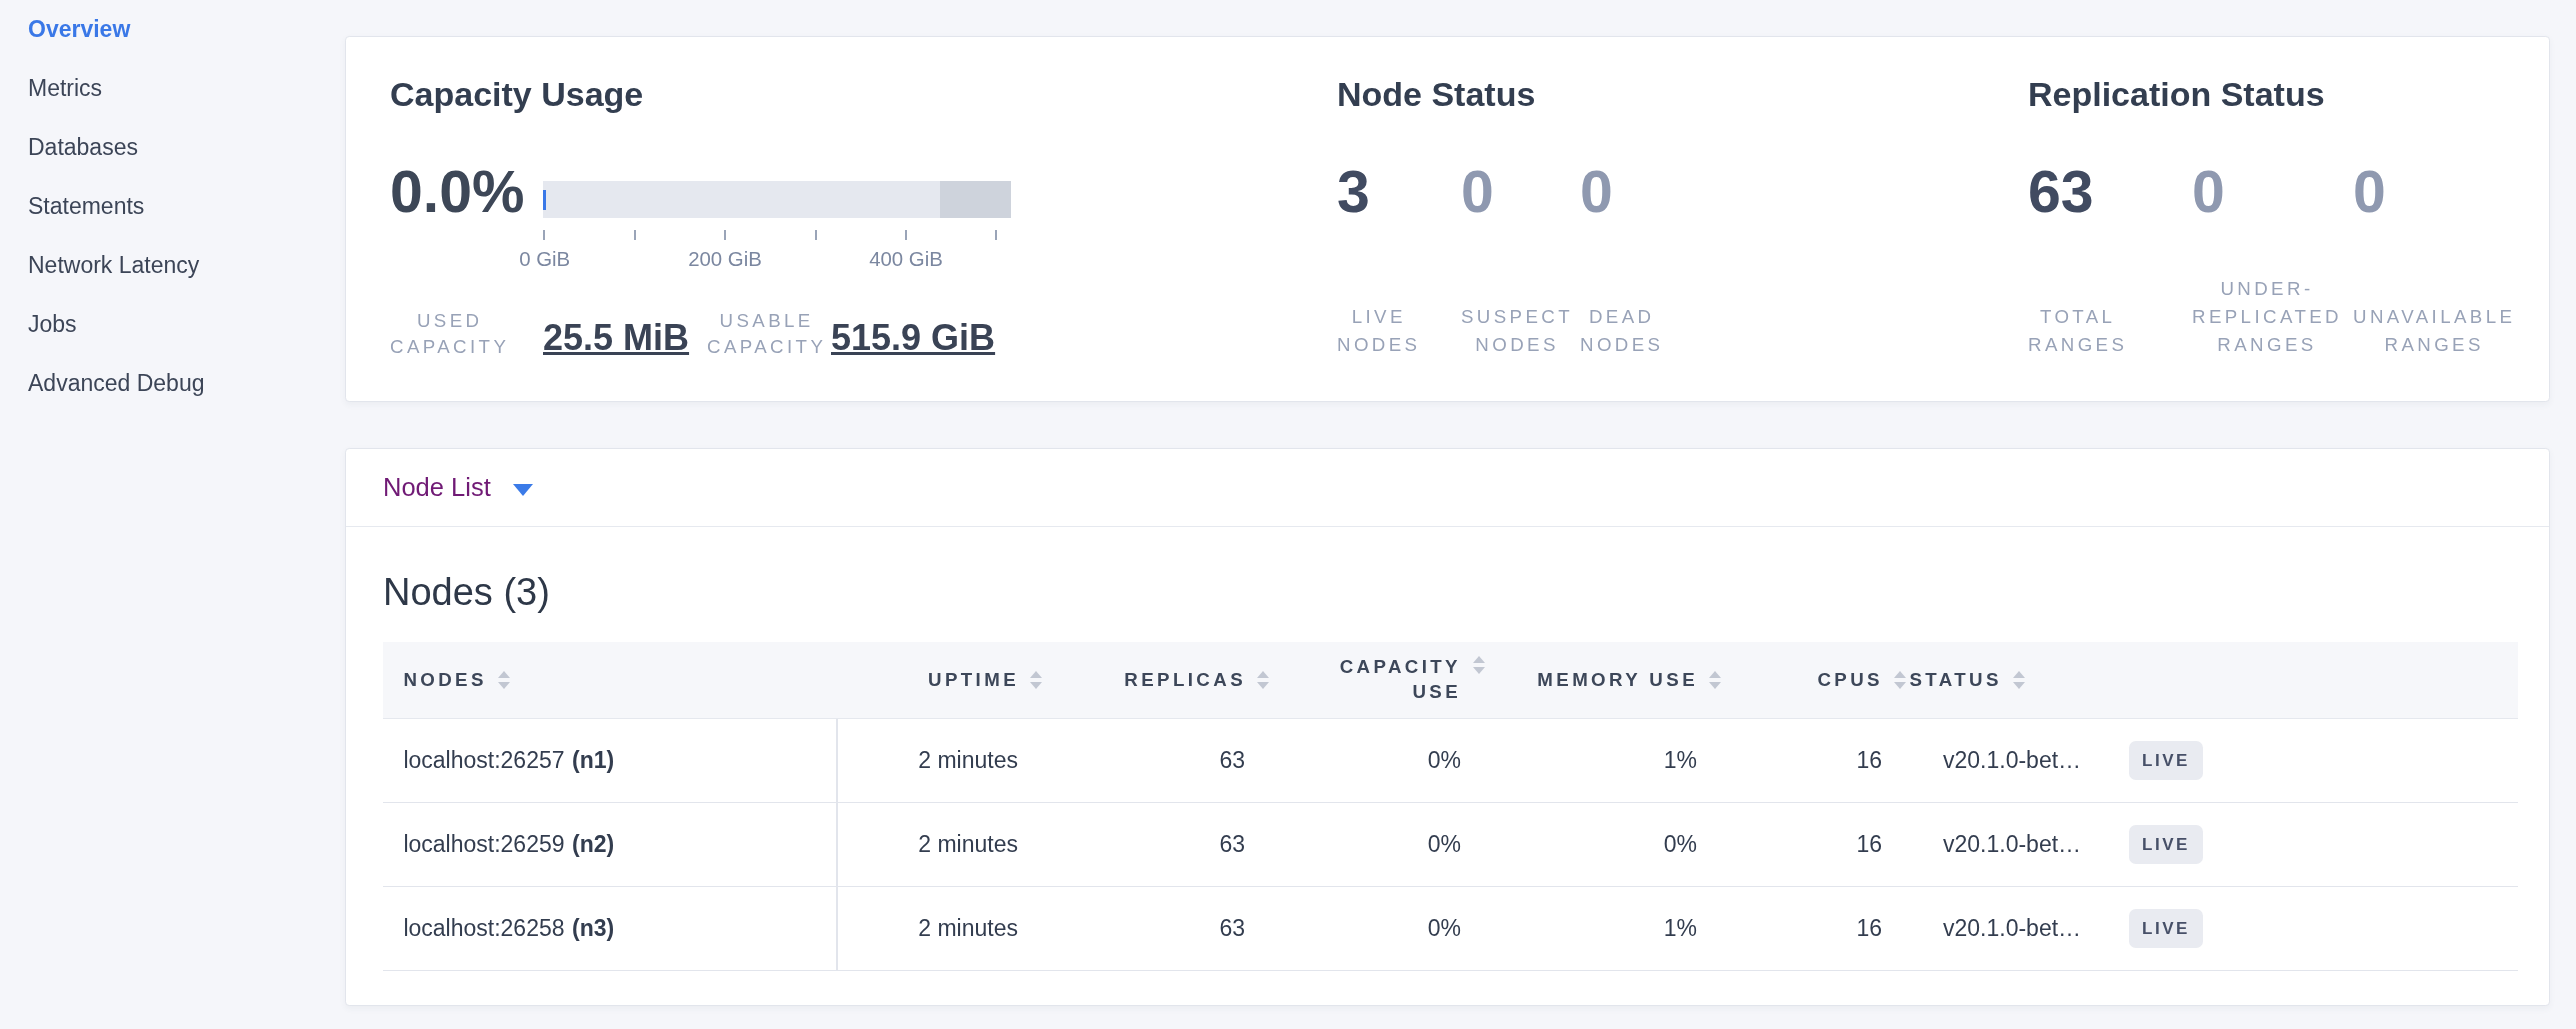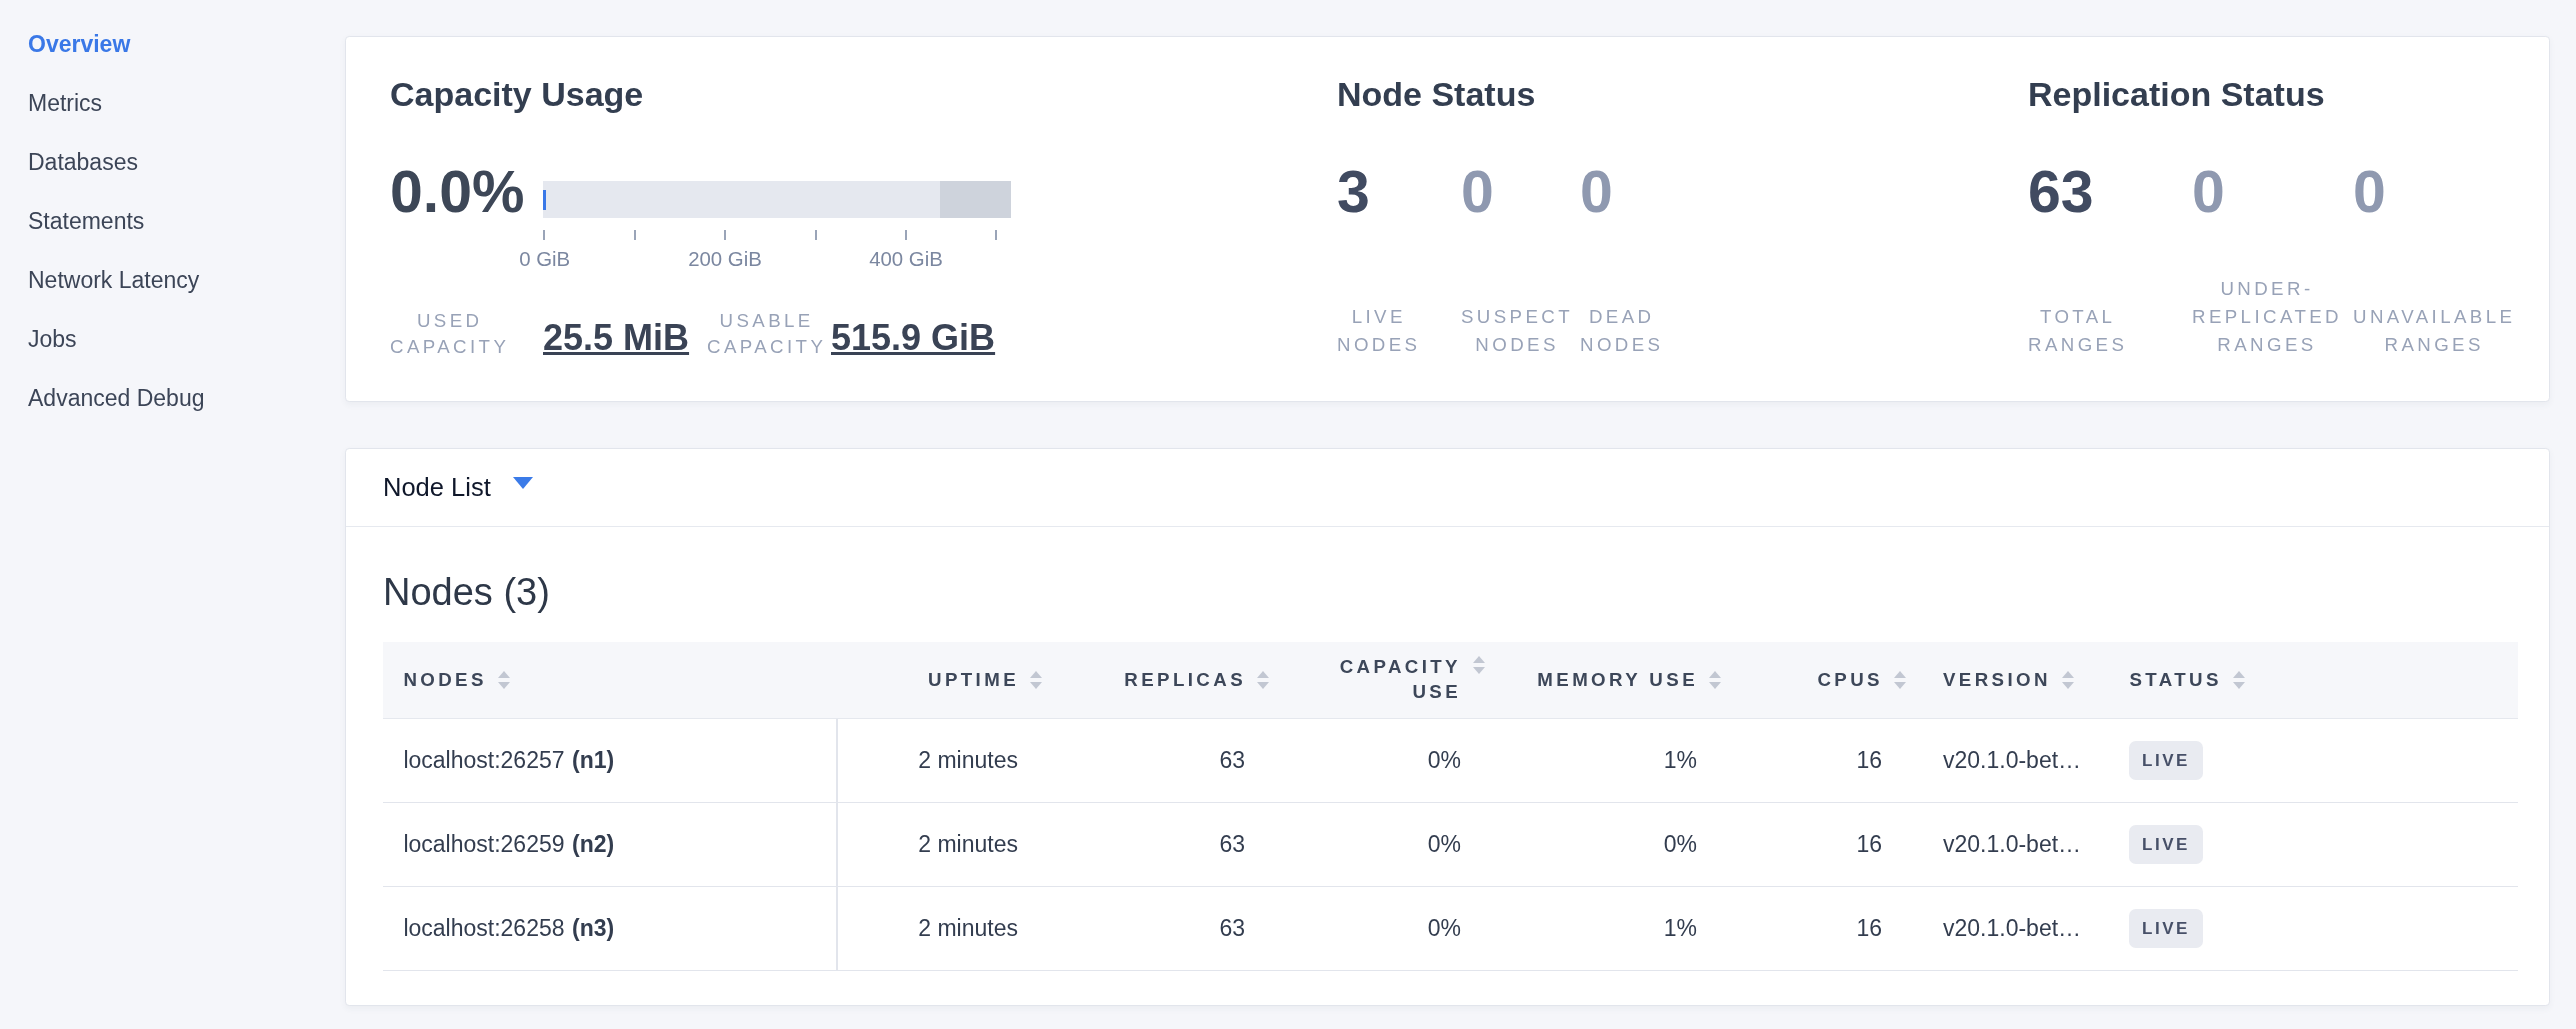--- a/index.html
+++ b/index.html
@@ -1,20 +1,20 @@
 <!DOCTYPE html>
 <html style="font-size:13.6px"><head>
 <meta charset="utf-8">
 <style>
   * { margin:0; padding:0; box-sizing:border-box; }
   html,body { width:2576px; height:1030px; background:#f5f6fa;
     font-family:"Liberation Sans", sans-serif; color:#333d4f; overflow:hidden; }
 
   
-  .sidebar { position:absolute; left:0; top:0; width:362px; height:100%; padding-top:15px; }
+  .sidebar { position:absolute; left:0; top:0; width:362px; height:100%; padding-top:0; }
   .nav-item { height:59px; display:flex; align-items:center; padding-left:28px;
     font-size:23px; color:#3c4557; cursor:pointer; }
   .nav-item.active { color:#3a78e7; font-weight:700; }
 
   
   .card { position:absolute; background:#fff; border:1.7px solid #e2e5ec; border-radius:4.2px;
     box-shadow:0 2.5px 6px rgba(64,78,104,.05); }
   #summary-card  { left:345px; top:36px;  width:2205px; height:366px;text-align:center; }
   #nodelist-card { left:345px; top:448px; width:2205px; height:558px; }
 
@@ -50,21 +50,21 @@
   #panel-repl  .m0{left:0} #panel-repl  .m1{left:164px} #panel-repl  .m2{left:325px}
   .num { position:absolute; top:120px; font-size:59px; line-height:70px; font-weight:600; color:#414b61; }
   .num.dim { color:#8f99b0; }
   .metric-lines { position:absolute; bottom:42px; }
   .metric-lines div { font-size:18.7px; line-height:28px; letter-spacing:3.4px;
     color:#98a2b7; white-space:nowrap; }
 
   
   .toolbar { position:absolute; left:0; top:0; right:0; height:78px;
     border-bottom:1.7px solid #e6e9ef; display:flex; align-items:center; padding-left:37px; }
-  .dropdown { display:flex; align-items:flex-start; color:#0f172a; font-size:25.5px; cursor:pointer; }
+  .dropdown { display:flex; align-items:center; color:#701a75; font-size:25.5px; cursor:pointer; }
   .caret { width:0; height:0; border-left:10.2px solid transparent; border-right:10.2px solid transparent;
     border-top:12.7px solid #3b7be8; margin-left:22px; margin-top:4.2px; }
   .nodes-heading { position:absolute; left:37px; top:122px; font-size:38px; font-weight:400; color:#2e3848; }
 
   .table { position:absolute; left:37px; top:193px; width:2135px; }
   .thead { display:grid; grid-template-columns:453px 206px 227px 216px 236px 185px 220px 391px;
     height:77px; background:#f6f7fa; border-bottom:1.7px solid #e5e8ee; }
   .th { display:flex; align-items:center; font-size:18.7px; font-weight:700;
     letter-spacing:3.4px; color:#3d4759; cursor:pointer; }
   .th.c1{padding-left:20.4px}
@@ -237,27 +237,20 @@
             <i class="tri-down"></i>
           </span>
       </div>
       <div class="th c6">
         <span>CPUS</span>
         <span class="sort">
             <i class="tri-up"></i>
             <i class="tri-down"></i>
           </span>
       </div>
-      <div class="th c7">
-        <span>VERSION</span>
-        <span class="sort">
-            <i class="tri-up"></i>
-            <i class="tri-down"></i>
-          </span>
-      </div>
       <div class="th c8">
         <span>STATUS</span>
         <span class="sort">
             <i class="tri-up"></i>
             <i class="tri-down"></i>
           </span>
       </div>
     </div>
 
     <div class="tbody">

